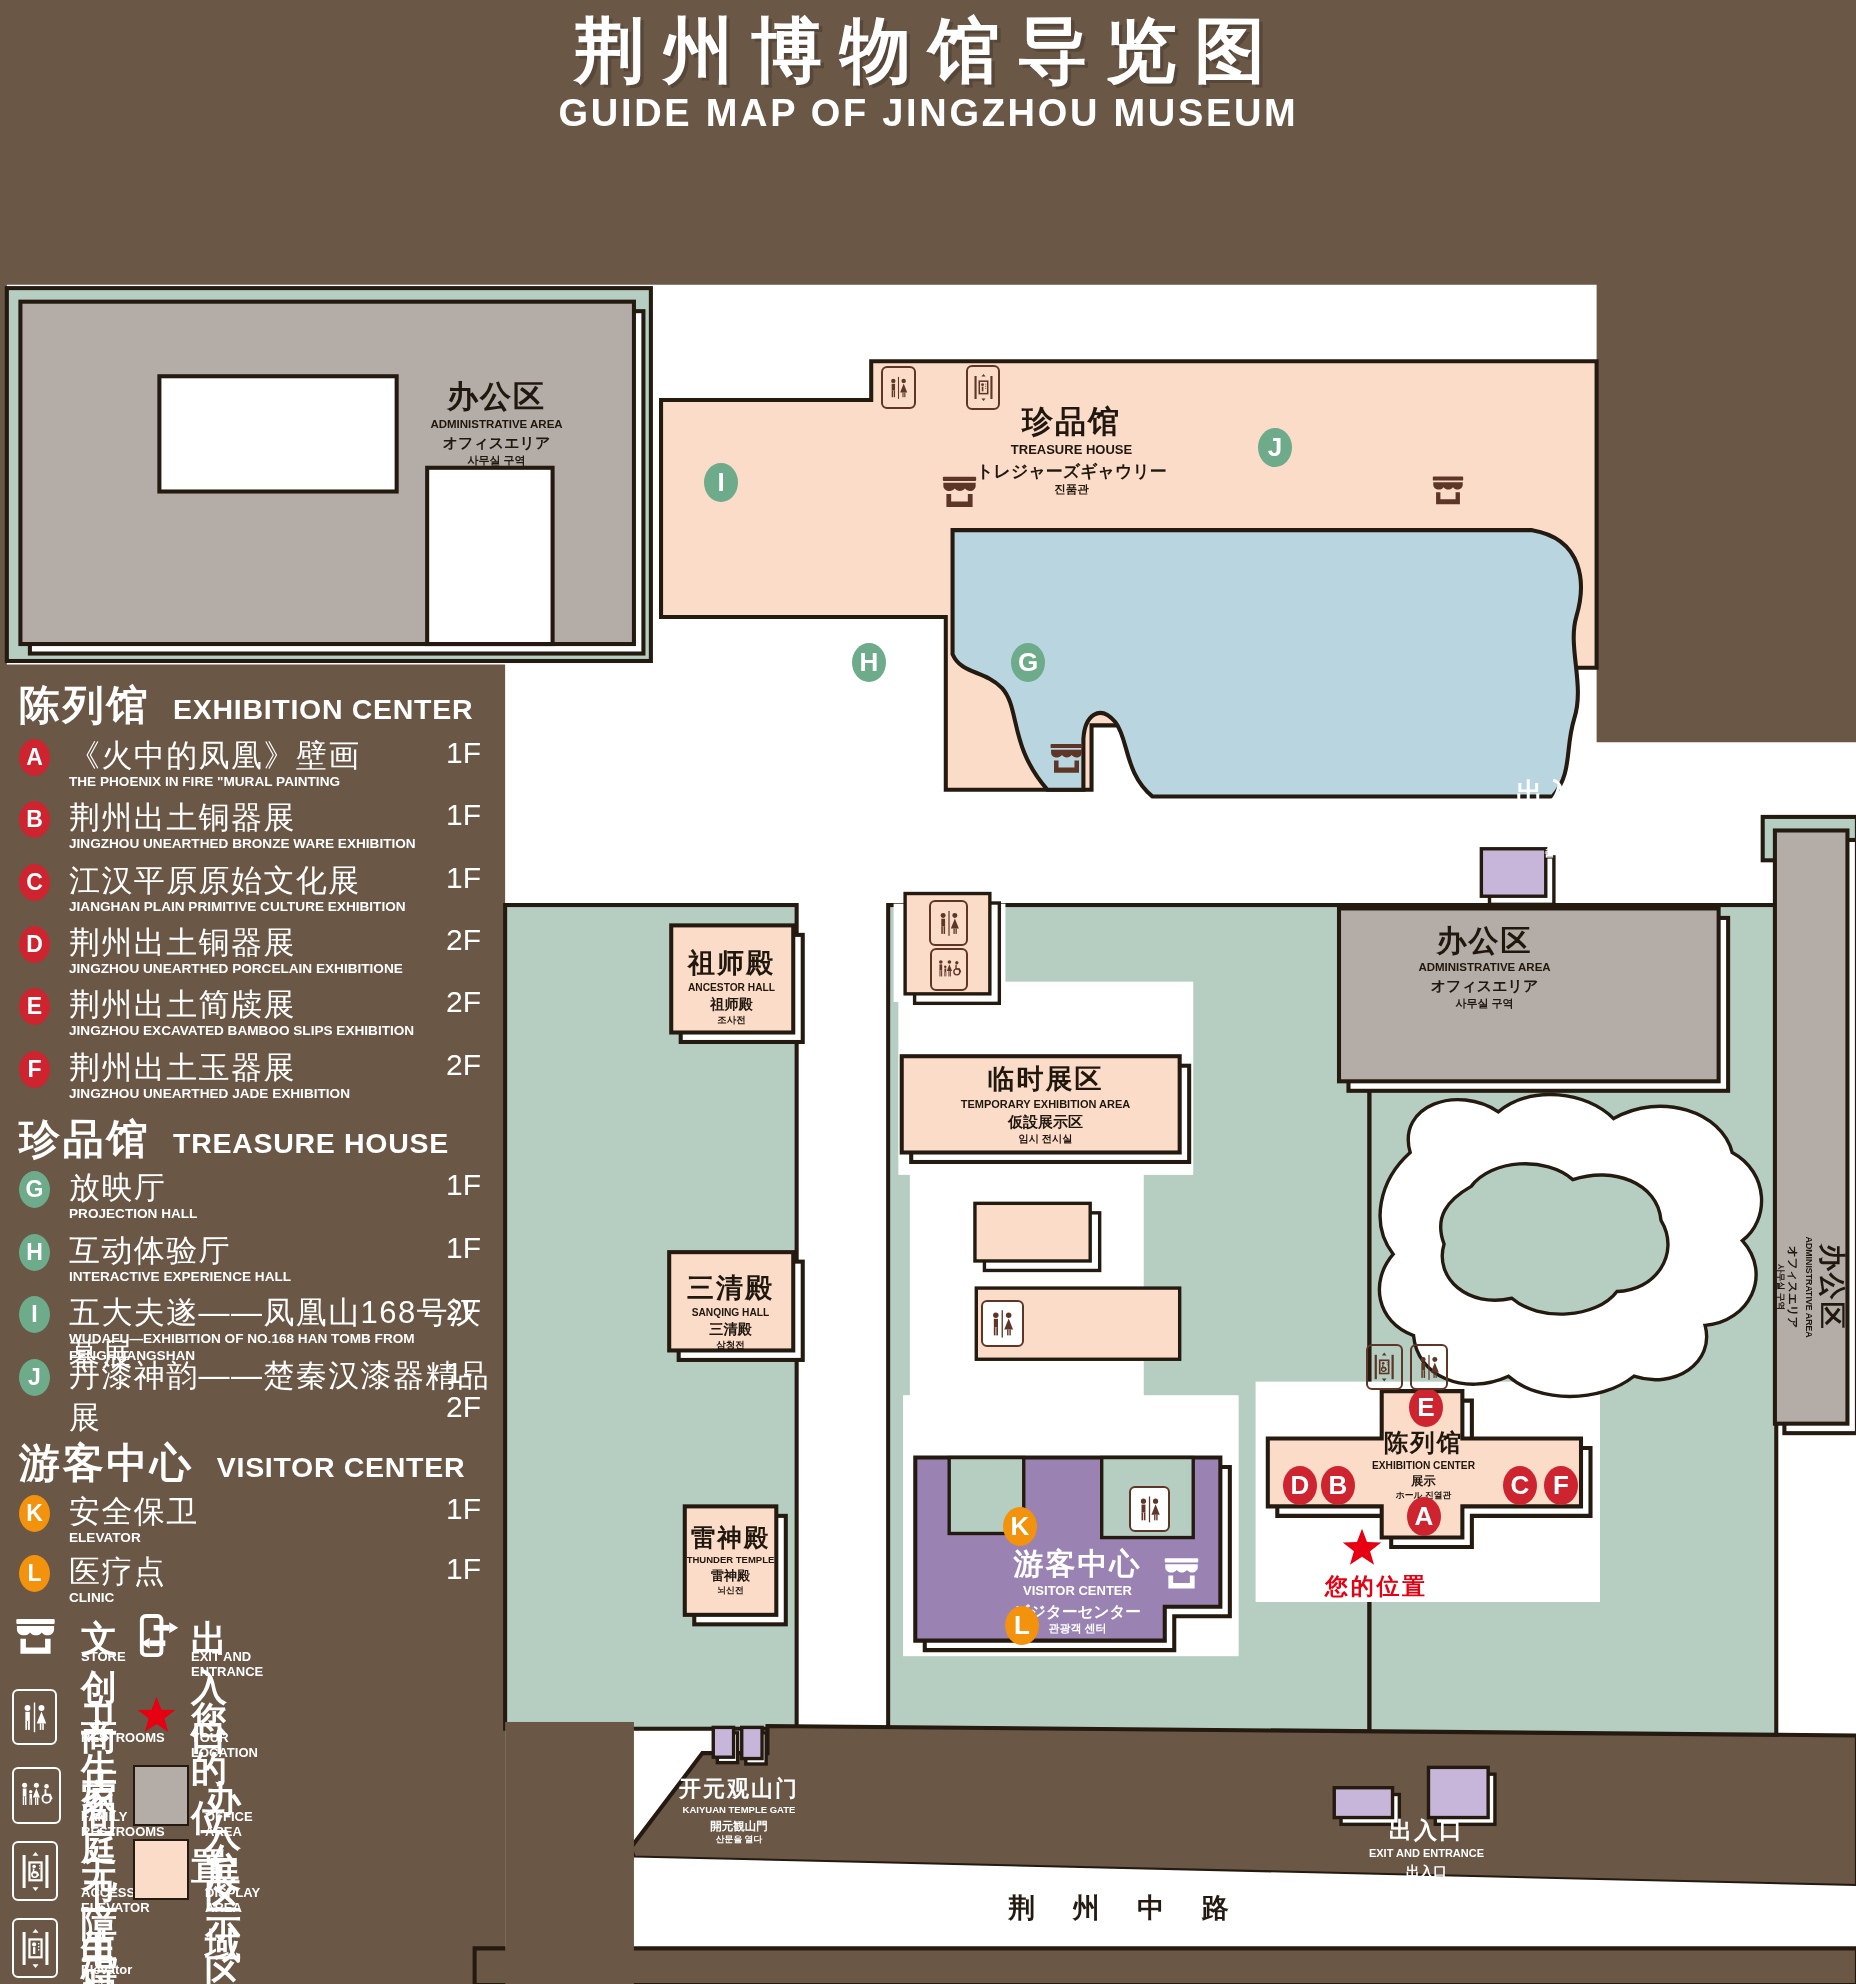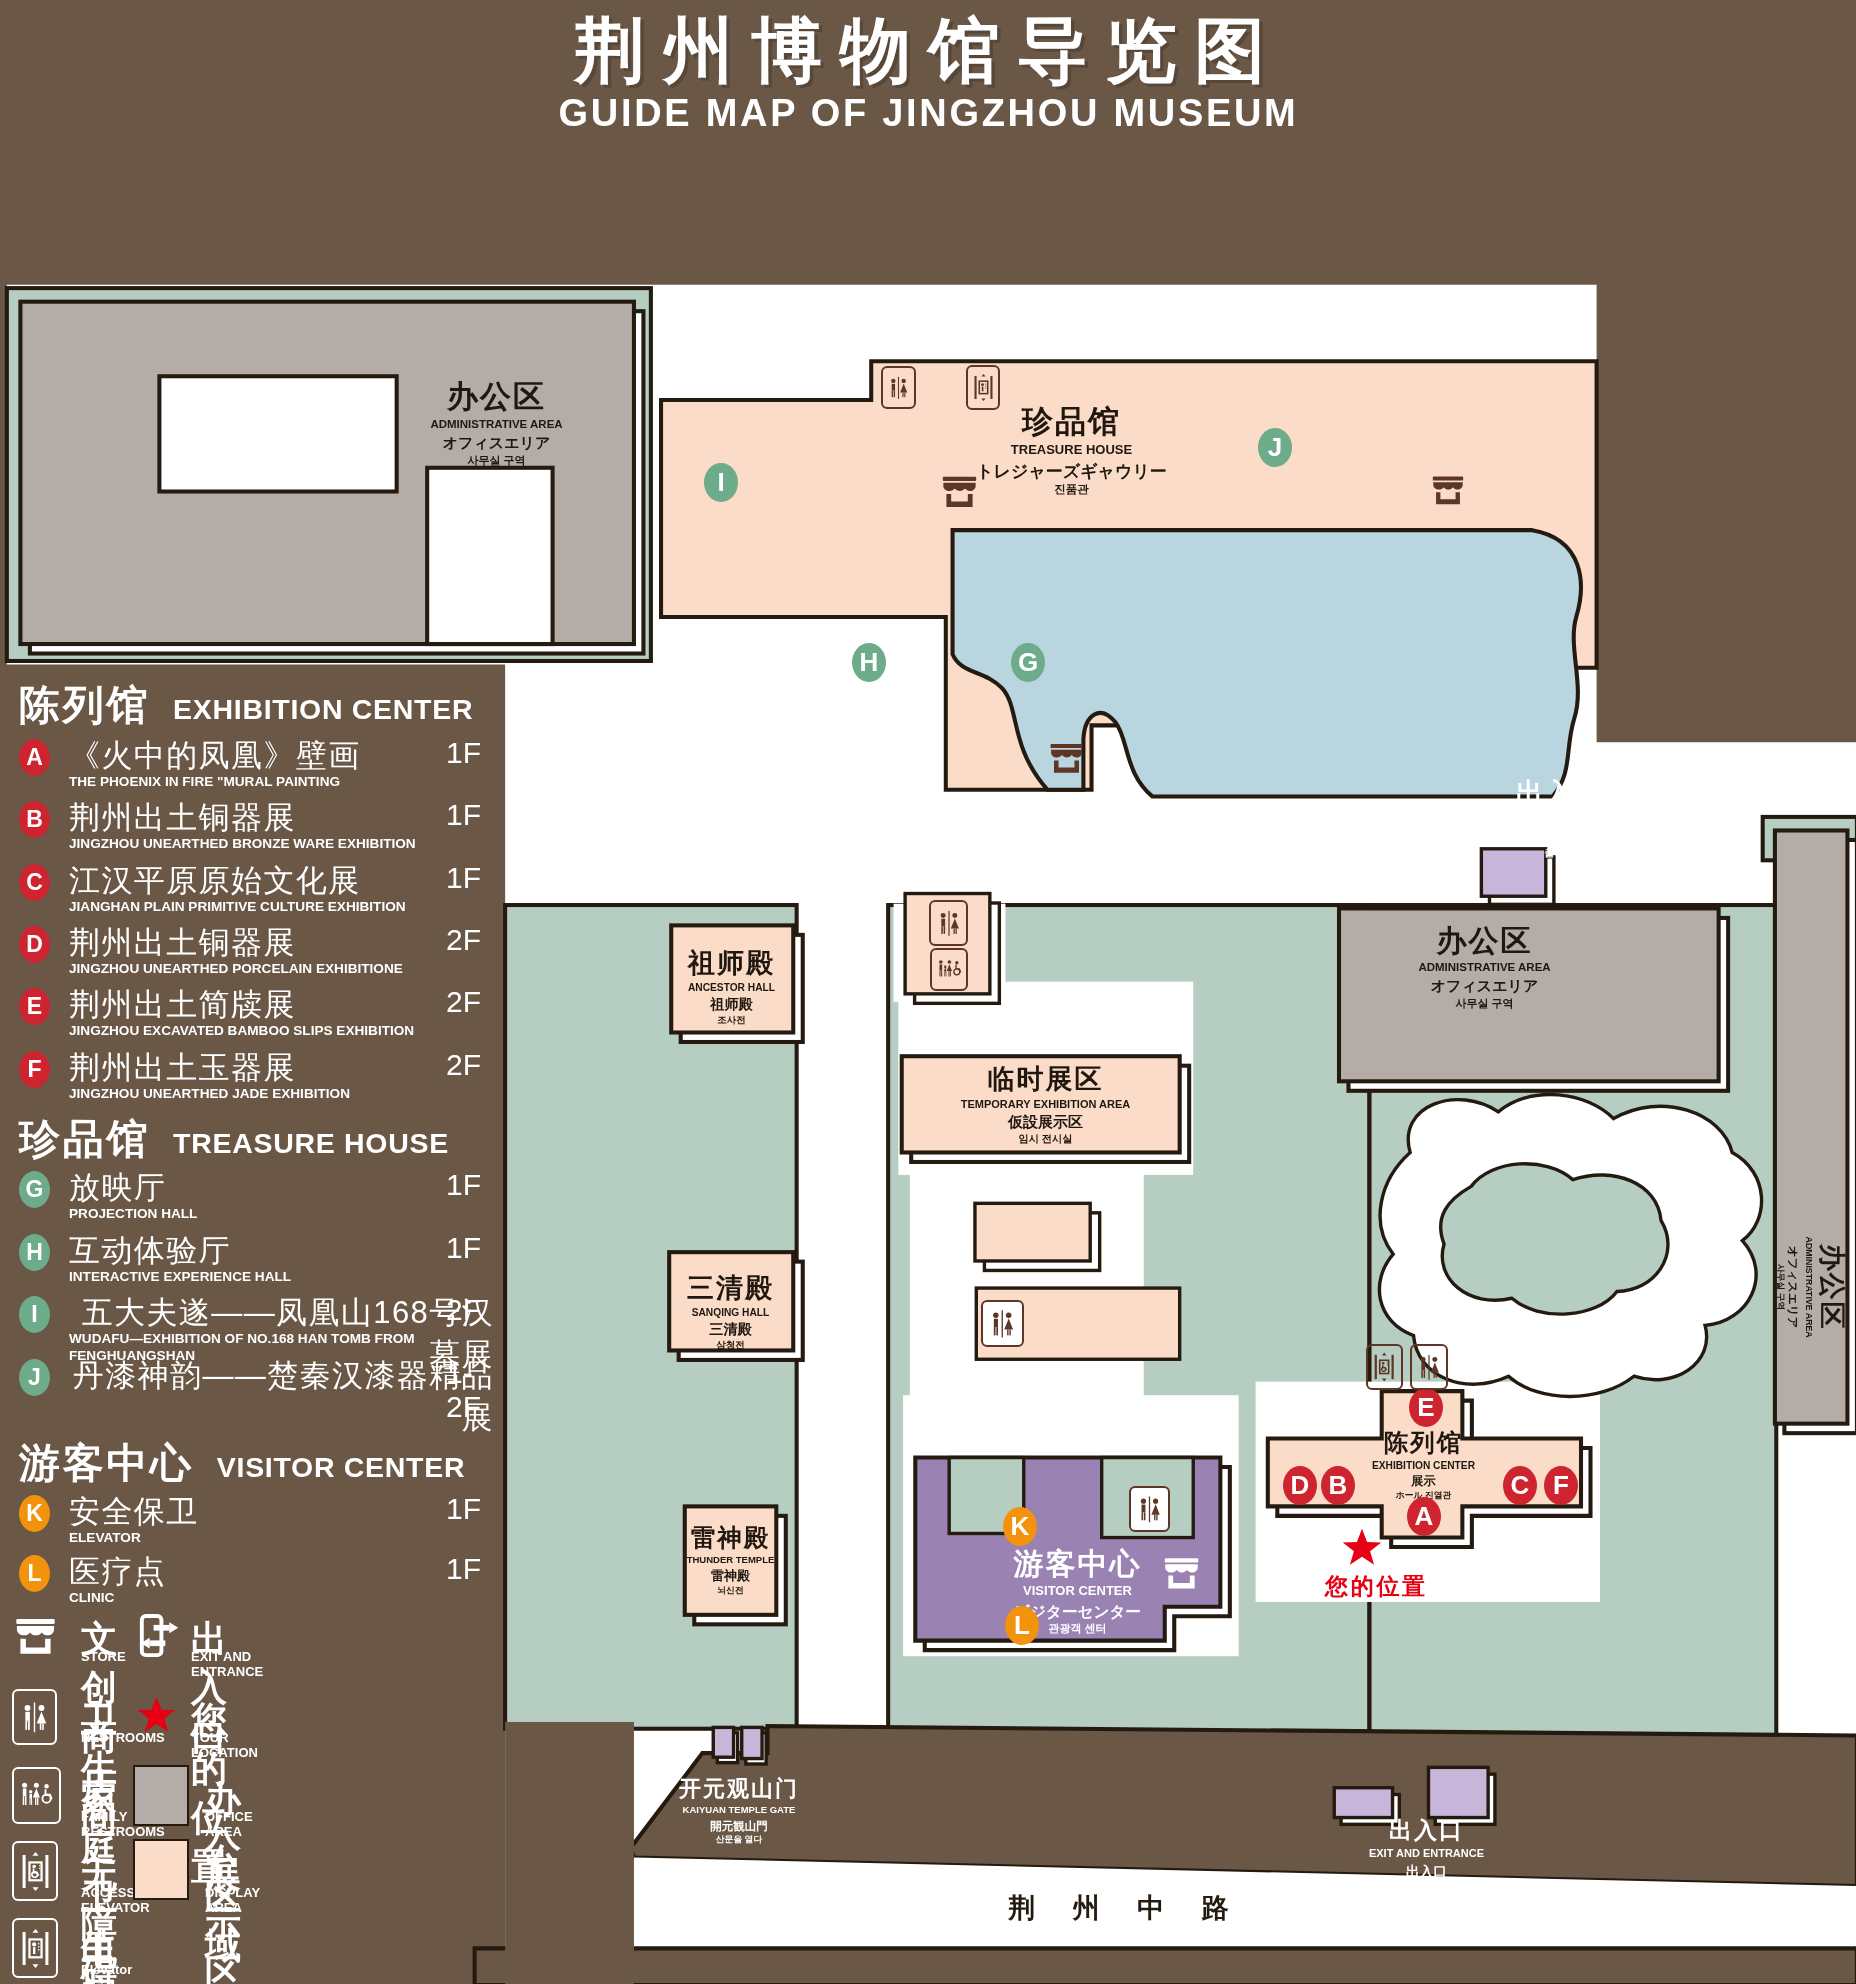--- a/index.html
+++ b/index.html
@@ -38,21 +38,21 @@
   
   .sec-h{position:absolute;color:#fff;display:flex;align-items:baseline;gap:23px;}
   .sec-h .sz{font-size:41px;font-weight:bold;letter-spacing:2.7px;}
   .sec-h .se{font-size:28.5px;font-weight:bold;letter-spacing:0.7px;}
   .it{position:absolute;width:475px;height:68px;color:#fff;}
   .it .c{position:absolute;left:0;top:0;width:31px;height:37px;border-radius:50%;
          display:flex;align-items:center;justify-content:center;font-size:23px;font-weight:bold;}
   .it.red .c{background:#ce2430;}
   .it.green .c{background:#6dab8a;}
   .it.orange .c{background:#f2920d;}
-  .it .zh{position:absolute;left:50px;top:-4.1px;font-size:31px;letter-spacing:1.4px;text-align:right;}
+  .it .zh{position:absolute;left:50px;top:-4.1px;font-size:31px;letter-spacing:1.4px;}
   .it .en{position:absolute;left:50px;top:35px;width:380px;font-size:13.6px;font-weight:bold;line-height:1.25;}
   .it .fl{position:absolute;left:427px;top:-2.7px;font-size:30px;}
   .lg{position:absolute;color:#fff;}
   .lg .zh{position:absolute;left:0;top:0;font-size:36px;font-weight:bold;letter-spacing:1.4px;}
   .lg .en{position:absolute;left:0;top:34px;font-size:13px;font-weight:bold;}
   .swatch{position:absolute;width:52px;height:57px;border:2.7px solid #241a10;}
   .swatch.gray{background:#b3aca7;}
   .swatch.pink{background:#fadcc8;}
 </style>
 </head>

